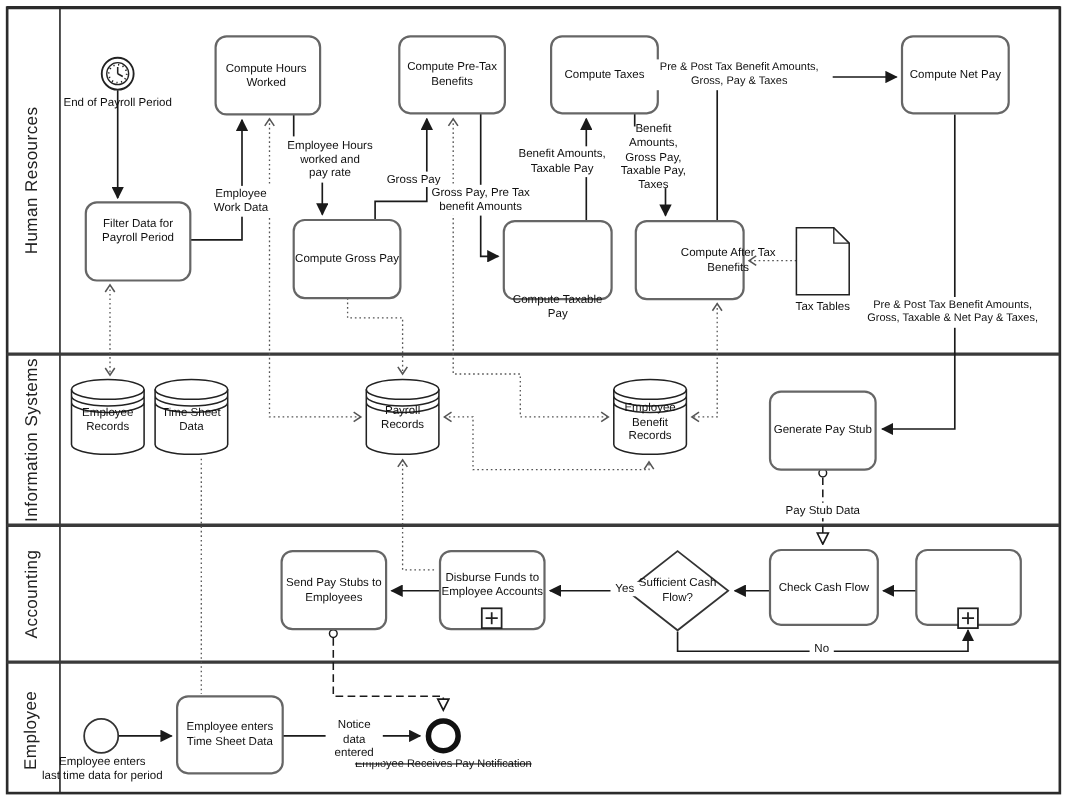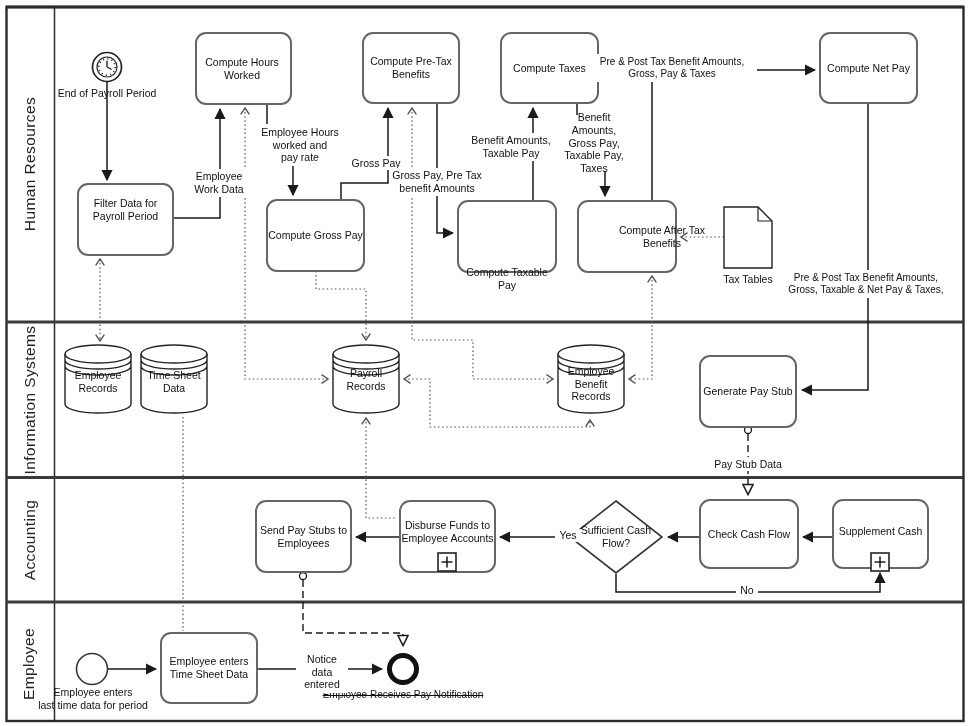--- a/index.html
+++ b/index.html
@@ -160,21 +160,20 @@
 <div class="txt" style="left:458px;top:201px;width:98px;height:71px;margin-top:42px;">Compute Taxable
 Pay</div>
 <div class="txt" style="left:578px;top:201px;width:98px;height:71px;margin-left:35px;">Compute After Tax
 Benefits</div>
 <div class="txt" style="left:700px;top:356px;width:96px;height:71px;">Generate Pay Stub</div>
 <div class="txt" style="left:256px;top:501px;width:95px;height:71px;">Send Pay Stubs to
 Employees</div>
 <div class="txt" style="left:400px;top:503px;width:95px;height:58px;">Disburse Funds to
 Employee Accounts</div>
 <div class="txt" style="left:700px;top:500px;width:98px;height:68px;border-radius:14px;">Check Cash Flow</div>
-<div class="txt" style="left:833px;top:502px;width:95px;height:58px;">Supplement Cash</div>
 <div class="txt" style="left:161px;top:633px;width:96px;height:70px;">Employee enters
 Time Sheet Data</div>
 
 <div class="txt" style="left:66px;top:368px;width:64px;height:28px;">Employee
 Records</div>
 <div class="txt" style="left:142px;top:368px;width:64px;height:28px;">Time Sheet
 Data</div>
 <div class="txt" style="left:334px;top:366px;width:64px;height:28px;">Payroll
 Records</div>
 <div class="txt" style="left:559px;top:362px;width:64px;height:44px;">Employee

